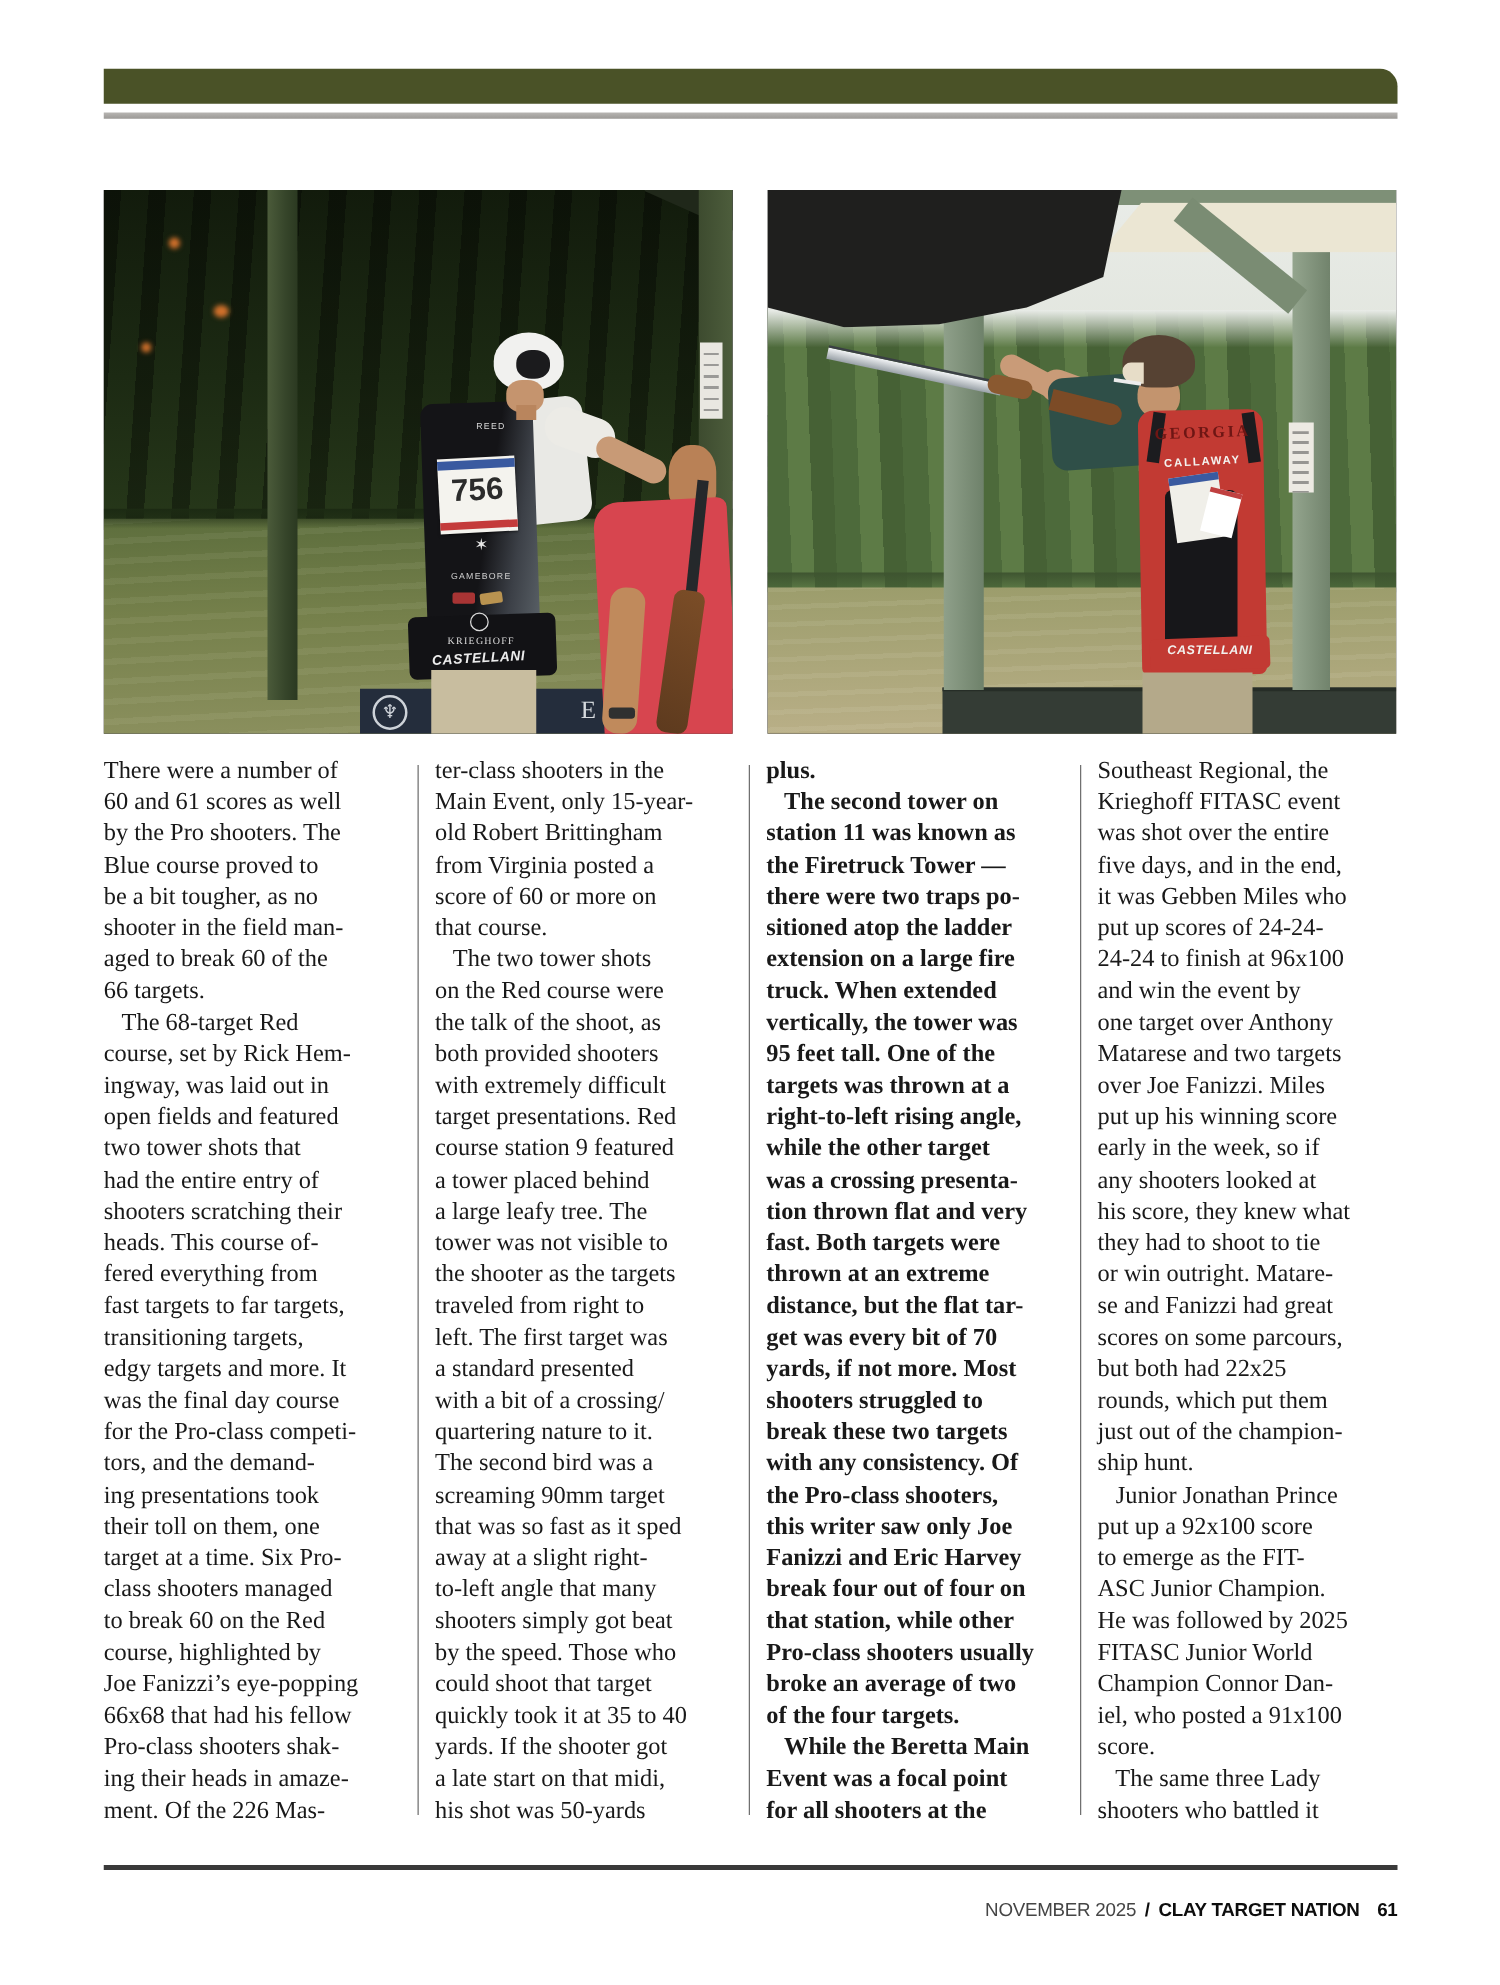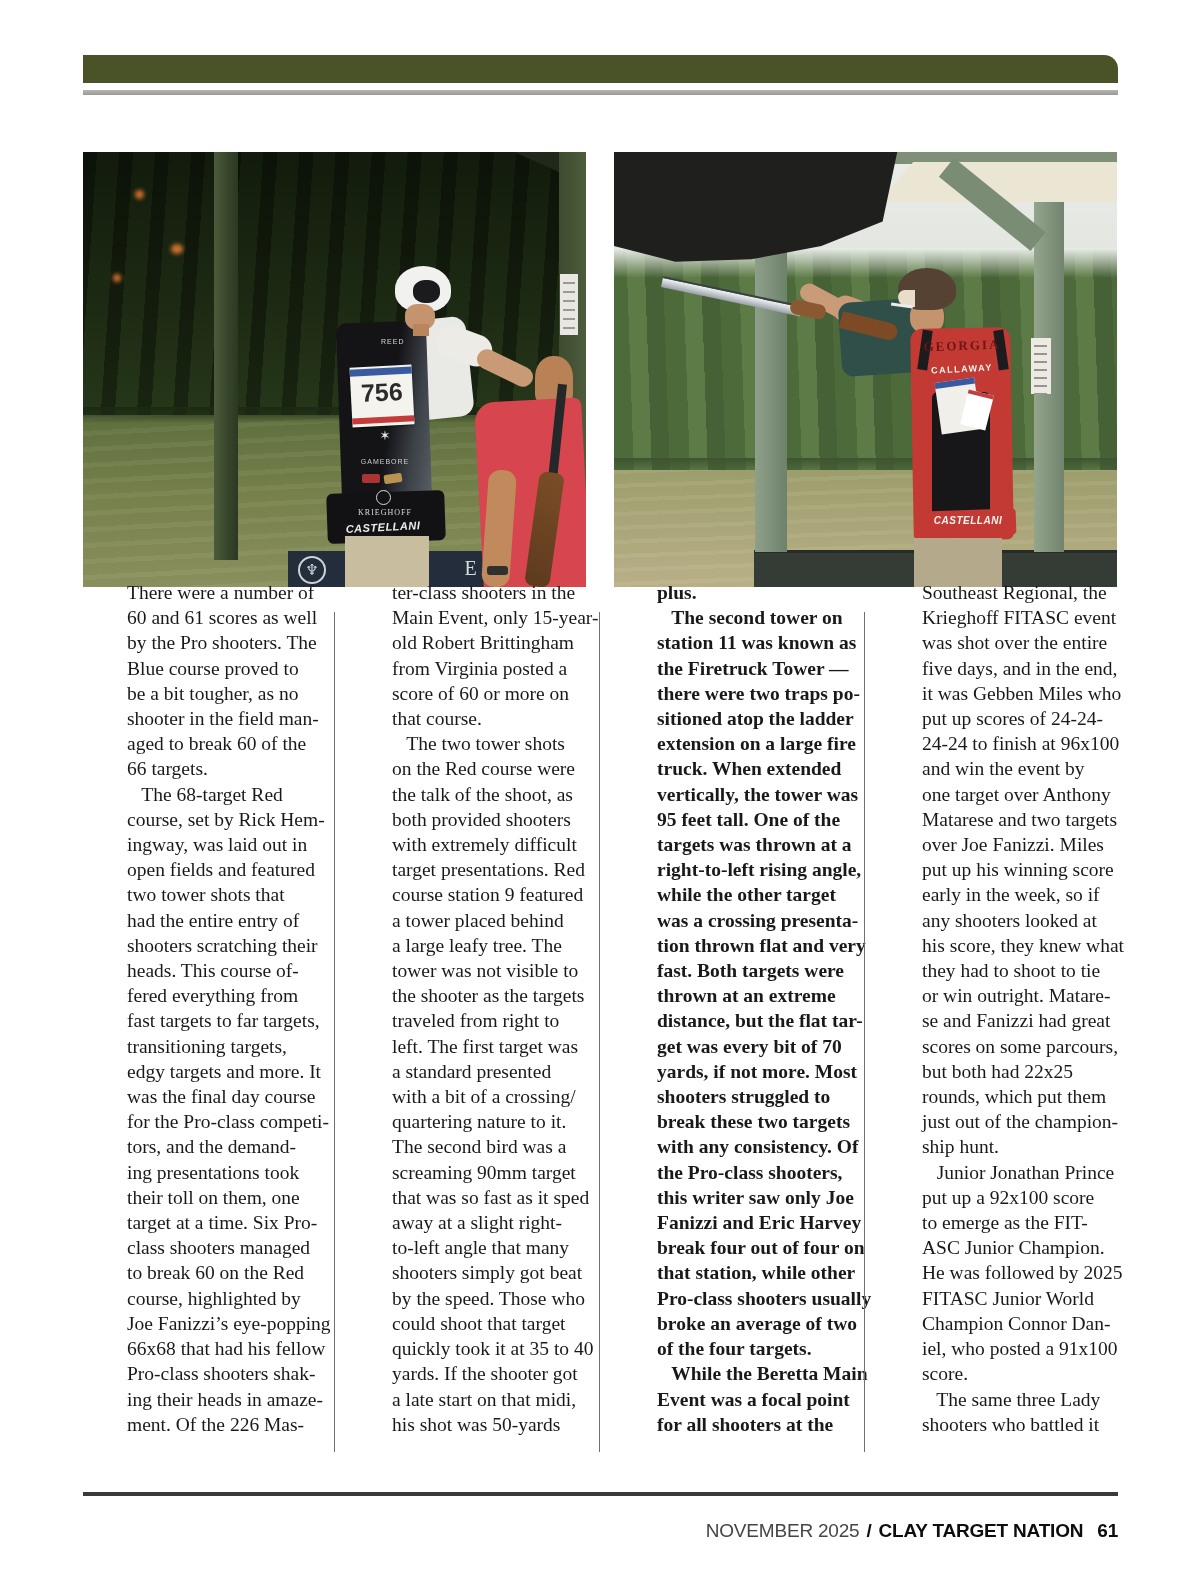--- a/index.html
+++ b/index.html
@@ -125,30 +125,30 @@
   .pr-card1{left:324px;top:228px;width:40px;height:46px;background:#f0efe9;transform:rotate(-8deg);
      border-top:6px solid #3a5aa0;}
   .pr-card2{left:350px;top:240px;width:26px;height:32px;background:#ffffff;transform:rotate(14deg);
      border-top:4px solid #c04040;}
   .pr-hem{left:306px;top:358px;width:96px;height:26px;background:#c23a33;border-radius:4px;transform:rotate(-2deg);}
   .pr-castellani{left:308px;top:363px;width:92px;text-align:center;color:#f2f2ef;font-weight:bold;font-style:italic;
      font-size:10px;font-family:"Liberation Sans",sans-serif;letter-spacing:.5px;}
   .pr-shorts{left:300px;top:386px;width:88px;height:49px;background:#b4a98a;}
 
   
-  .col{position:absolute;top:580px;width:240px;white-space:pre;color:#191919;
-       font:19.5px/25.2px "Liberation Serif",serif;margin-left:44px;}
+  .col{position:absolute;top:604px;width:240px;white-space:pre;color:#191919;
+       font:19.5px/25.2px "Liberation Serif",serif;}
   #col-1{left:83px;} #col-2{left:348px;} #col-3{left:613px;font-weight:bold;} #col-4{left:878px;}
   .vrule{position:absolute;top:612px;height:840px;width:1px;background:#707070;}
   #rule-1{left:334px;} #rule-2{left:599px;} #rule-3{left:864px;}
 
   
   .footer-rule{left:83px;top:1492px;width:1035px;height:4px;background:#3a3a3a;}
   .footer-text{left:83px;top:1520px;width:1035px;text-align:right;
-       font-family:"Liberation Sans",sans-serif;font-size:19px;letter-spacing:-0.2px;color:#0d0d0d;}
+       font-family:"Liberation Sans",sans-serif;font-size:15px;letter-spacing:-0.2px;color:#0d0d0d;}
   .f-issue{color:#454545;font-weight:400;}
   .f-slash{font-weight:bold;margin:0 7px;}
   .f-mag{font-weight:bold;}
   .f-page{font-weight:bold;margin-left:14px;}
 </style>
 </head>
 <body>
 
 <div class="page">
 

